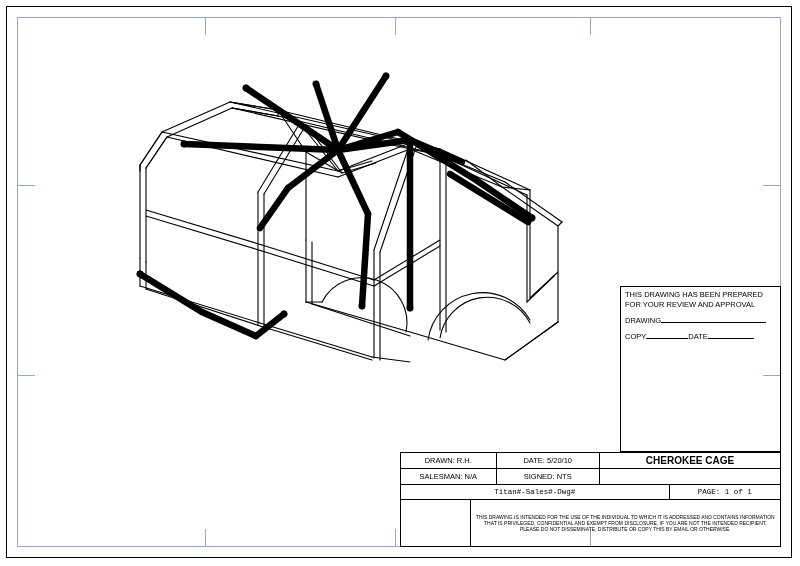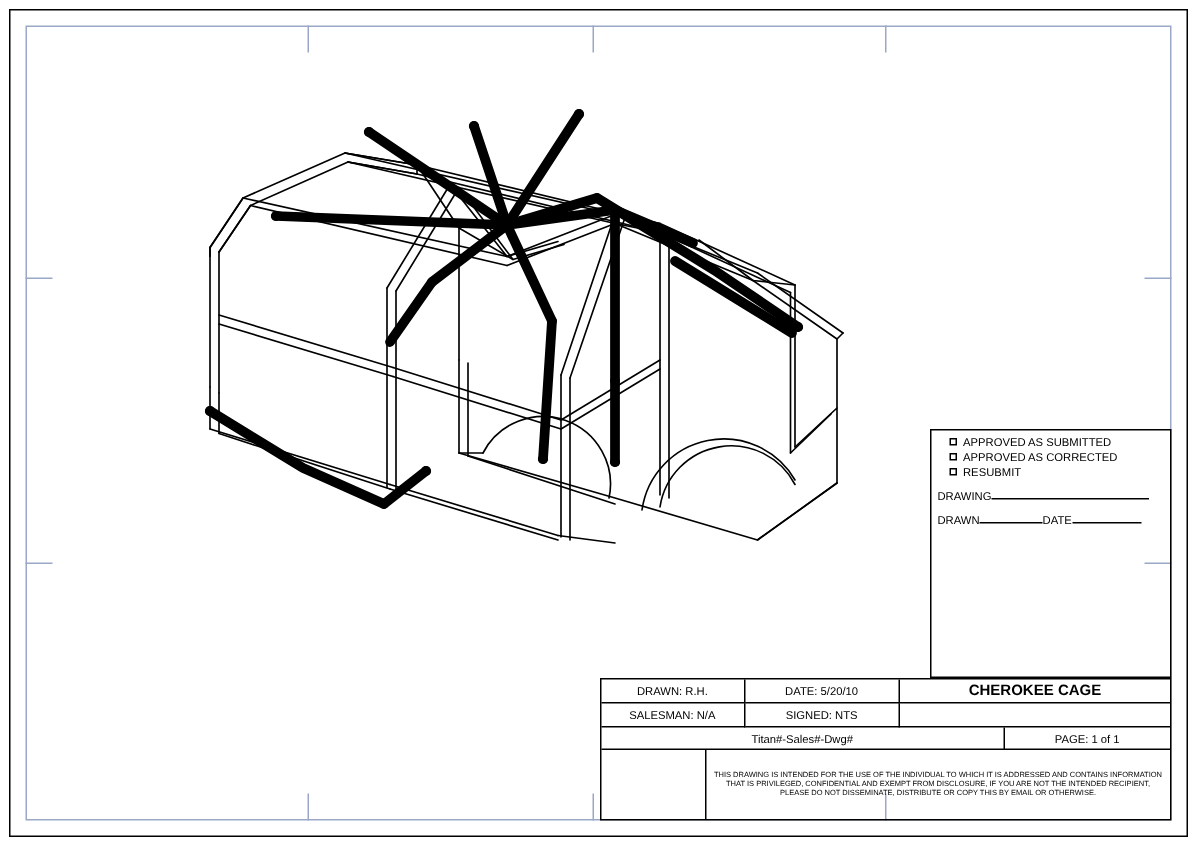--- a/index.html
+++ b/index.html
@@ -78,21 +78,21 @@
     text-align: center;
     padding: 1px 3px;
     overflow: hidden;
     white-space: nowrap;
   }
   .tb-cell.last { border-right: none; }
   .tb-row.last .tb-cell { border-bottom: none; }
 
   .r1 { height: 16px; }
   .r2 { height: 16px; }
-  .r3 { height: 15px; }
+  .r3 { height: 15px; font-family: Liberation Mono, monospace; }
   .r4 { height: 46px; }
 
   .w-drawn  { width: 96px; }
   .w-date   { width: 104px; }
   .w-name   { width: 181px; font-weight: bold; font-size: 10px; }
   .w-file   { width: 270px; }
   .w-page   { width: 111px; }
   .w-blank1 { width: 70px; }
   .w-legal  { width: 311px; }
 
@@ -291,42 +291,29 @@
         <circle cx="30" cy="234" r="3.4"></circle>
         <circle cx="300" cy="268" r="3.4"></circle>
         <circle cx="252" cy="266" r="3.4"></circle>
         <circle cx="422" cy="178" r="3.4"></circle>
         <circle cx="174" cy="274" r="3.4"></circle>
       </g>
     </svg>
   </div>
 
   <div id="approval-box">
-
-    <div class="ap-check-list">
-      <div class="ap-check-row">
-        <span class="checkbox"></span>
-        <span>APPROVED AS SUBMITTED</span>
-      </div>
-      <div class="ap-check-row">
-        <span class="checkbox"></span>
-        <span>APPROVED AS CORRECTED</span>
-      </div>
-      <div class="ap-check-row">
-        <span class="checkbox"></span>
-        <span>RESUBMIT</span>
-      </div>
-    </div>
+    <div class="ap-para">THIS DRAWING HAS BEEN PREPARED FOR YOUR REVIEW AND APPROVAL</div>
+
 
 
     <div class="sign-line">
       <span>DRAWING</span><span class="rule" style="width:105px;"></span>
     </div>
     <div class="sign-line">
-      <span>DRAWN</span><span class="rule" style="width:42px;"></span><span>DATE</span><span class="rule" style="width:46px;"></span>
+      <span>COPY</span><span class="rule" style="width:42px;"></span><span>DATE</span><span class="rule" style="width:46px;"></span>
     </div>
   </div>
 
   <div id="title-block">
 
     <div class="tb-row r1">
       <div class="tb-cell w-drawn">DRAWN: R.H.</div>
       <div class="tb-cell w-date">DATE: 5/20/10</div>
       <div class="tb-cell w-name last">CHEROKEE CAGE</div>
     </div>

